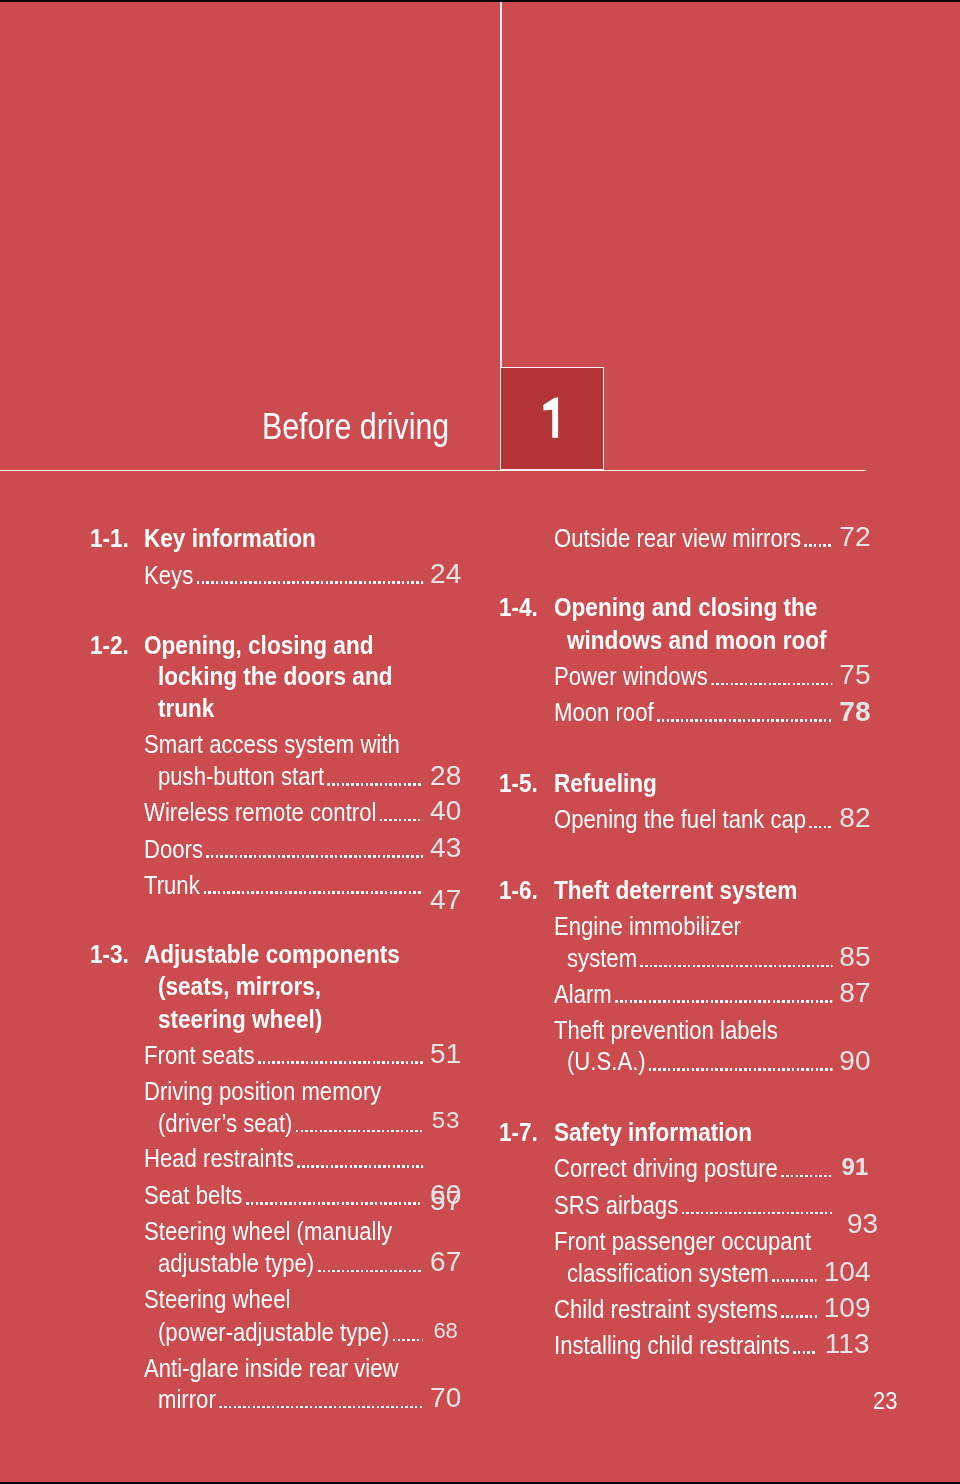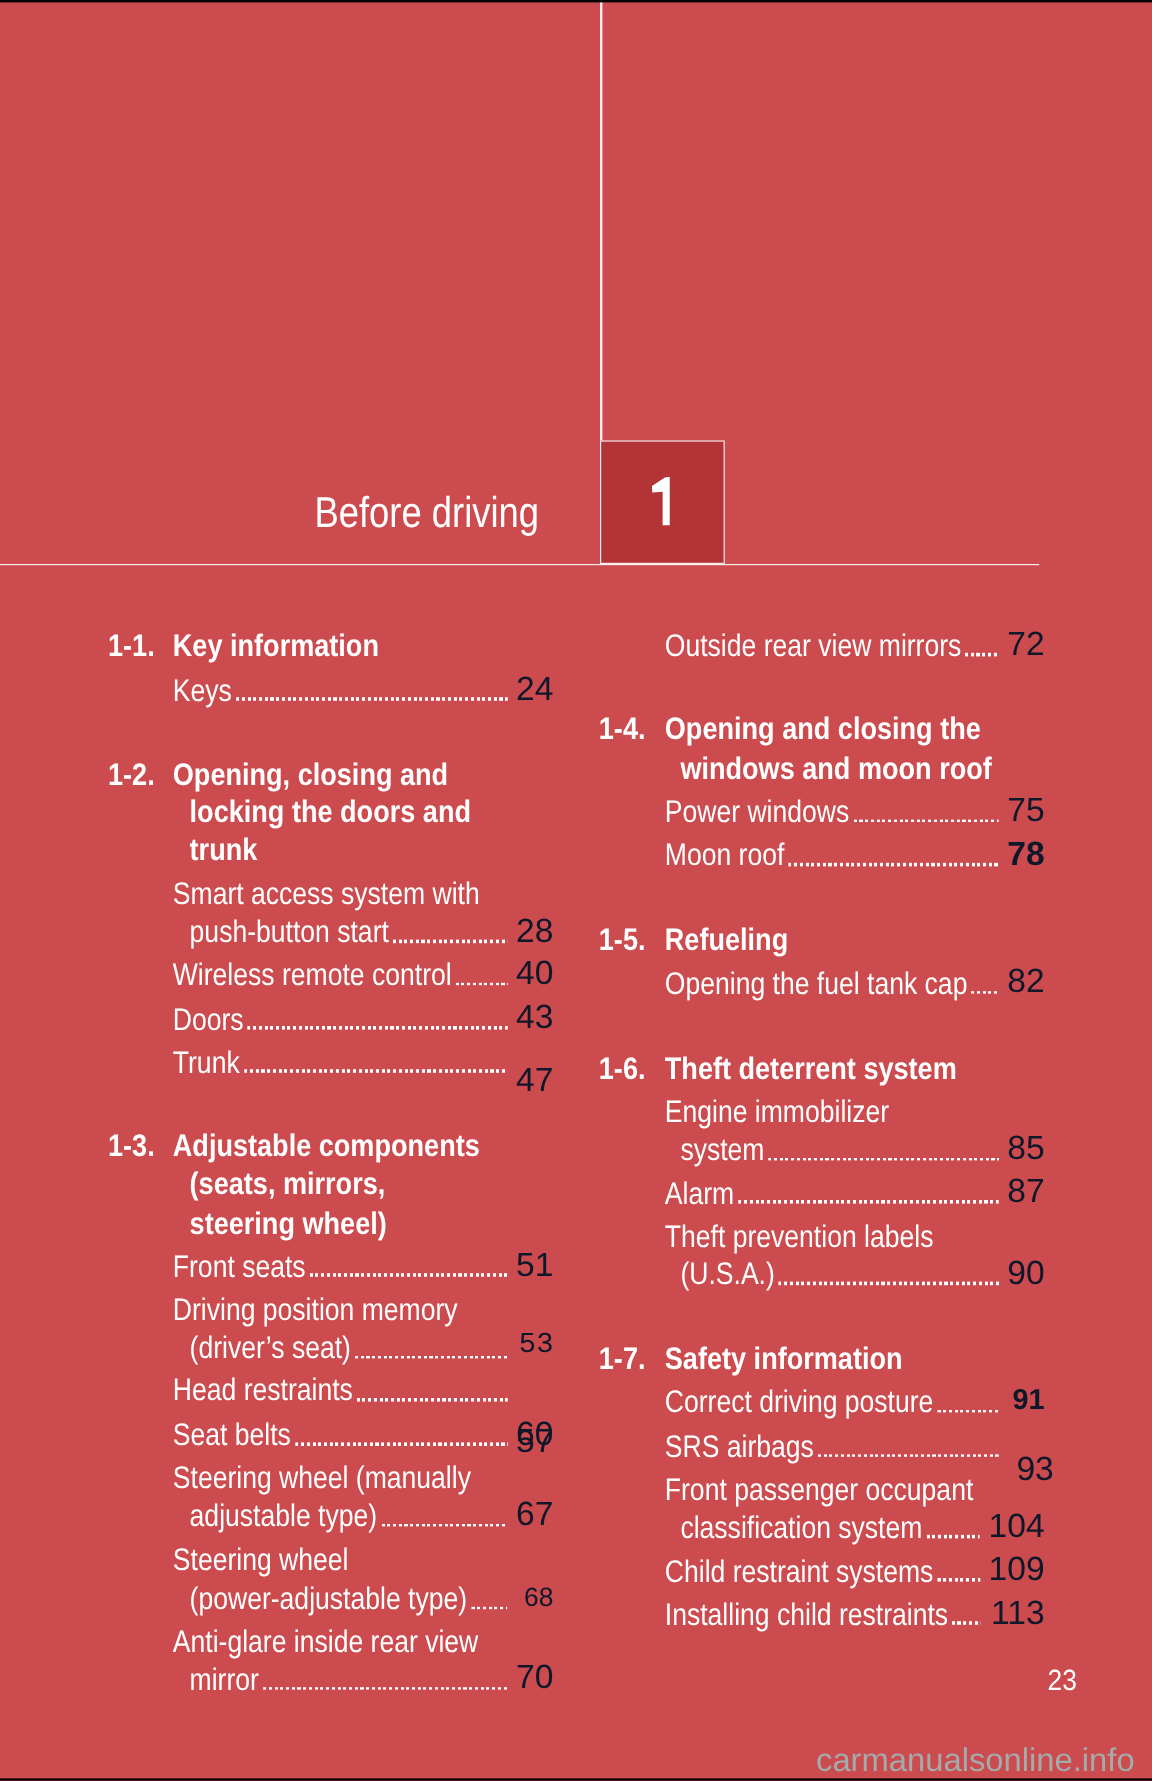--- a/index.html
+++ b/index.html
@@ -29,21 +29,21 @@
              transform:scaleX(.868) translateZ(0);transform-origin:left top;}
 
   .entry{position:absolute;display:flex;align-items:baseline;color:#fff;
          transform:scaleX(.851) translateZ(0);transform-origin:left top;}
   .entry .txt{white-space:nowrap;flex:0 0 auto;}
   .entry .dots{flex:1 1 auto;min-width:0;align-self:stretch;position:relative;}
   .entry .dots::after{content:"";position:absolute;left:4px;right:2px;bottom:3.6px;
       height:2.7px;
       background-image:repeating-linear-gradient(to right,
         #ffffff 0, #ffffff 3.0px, rgba(255,255,255,0) 3.0px, rgba(255,255,255,0) 5.606px);}
-  .pg{position:absolute;color:#0f172a;text-align:right;white-space:nowrap;
+  .pg{position:absolute;color:#e5e5e5;text-align:center;white-space:nowrap;
       transform:translateZ(0);}
 
   .pagenum{position:absolute;left:873px;top:1389.1px;white-space:nowrap;
            color:#fff;font-size:24.4px;line-height:24.4px;
            transform:scaleX(.9) translateZ(0);transform-origin:left top;}
   .wm{position:absolute;left:680px;top:1452.9px;white-space:nowrap;
       color:#a4abab;font-size:27.3px;line-height:27.3px;transform:translateZ(0);}
 </style>
 </head>
 <body>
@@ -224,14 +224,13 @@
         <div class="dots"></div>
       </div>
       <div class="pg" style="left: 823.796px; top: 1329.97px; width: 46.704px; font-size: 28px; line-height: 28px;">113</div>
       <div class="entry" style="left: 553.5px; top: 1331.6px; width: 310.571px; font-size: 26px; line-height: 26px;">
         <div class="txt">Installing child restraints</div>
         <div class="dots"></div>
       </div>
     </div>
 
   <div class="pagenum">23</div>
-  <div class="wm">carmanualsonline.info</div>
 </div>
 
 </body></html>

